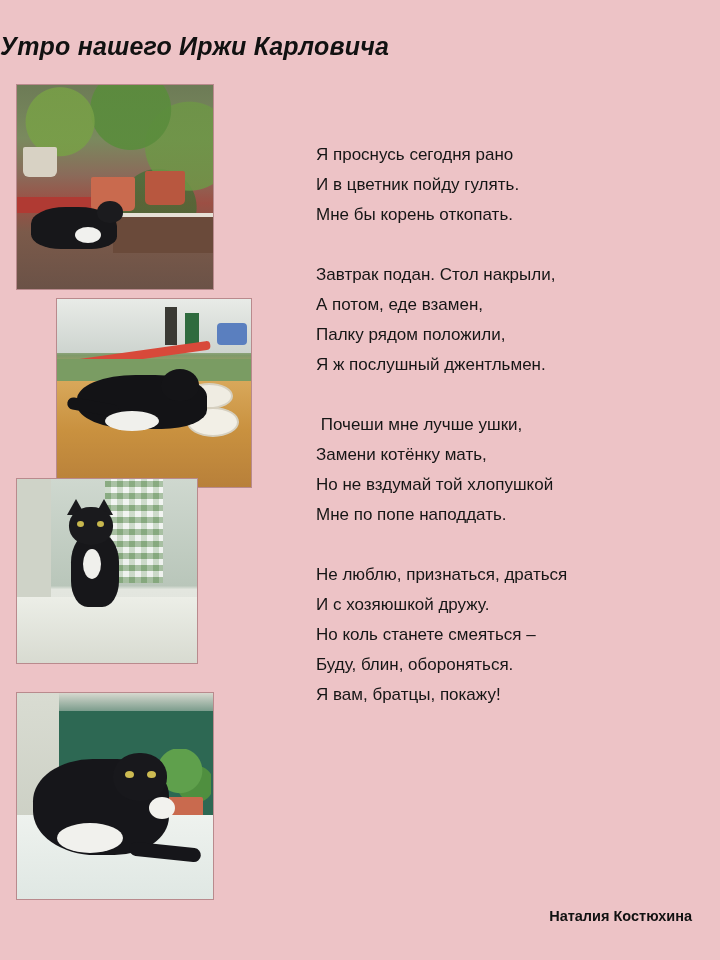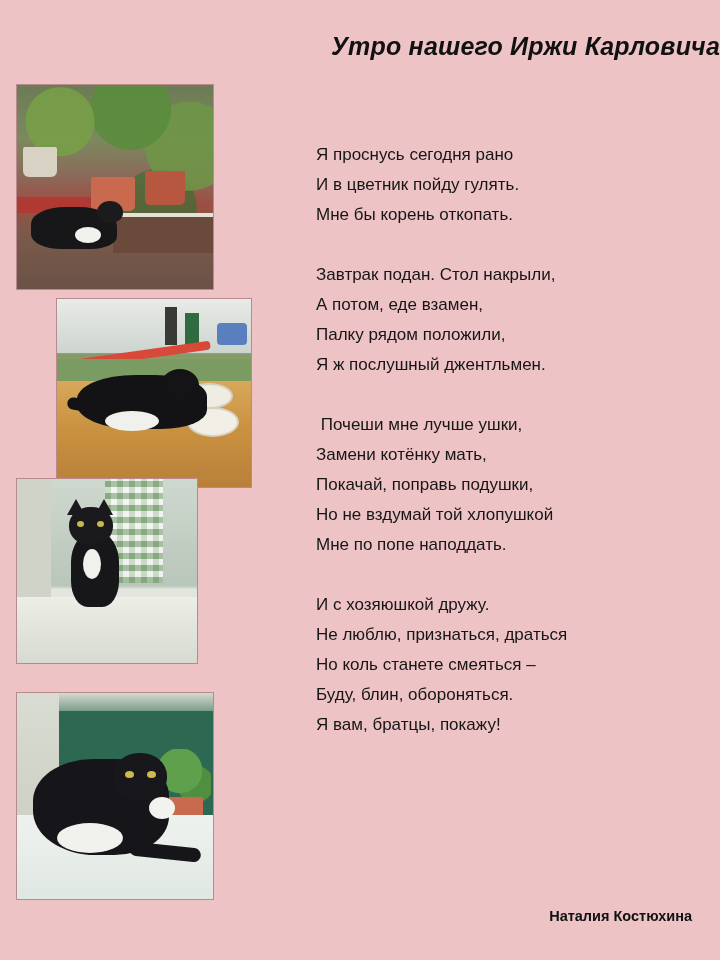--- a/index.html
+++ b/index.html
@@ -19,21 +19,21 @@
     position: relative;
     width: 720px;
     height: 960px;
     box-sizing: border-box;
   }
   .title {
     position: absolute;
     top: 32px;
     left: 0;
     width: 720px;
-    text-align: right;
+    text-align: left;
     font-size: 25px;
     font-weight: bold;
     font-style: italic;
     letter-spacing: 0.2px;
     color: #111;
   }
 
   
   .photo {
     position: absolute;
@@ -346,27 +346,26 @@
     </div>
     <div class="stanza">
       <div class="line">Завтрак подан. Стол накрыли,</div>
       <div class="line">А потом, еде взамен,</div>
       <div class="line">Палку рядом положили,</div>
       <div class="line">Я ж послушный джентльмен.</div>
     </div>
     <div class="stanza">
       <div class="line"> Почеши мне лучше ушки,</div>
       <div class="line">Замени котёнку мать,</div>
-      <div class="line">Покачай, поправь подушки,</div>
       <div class="line">Но не вздумай той хлопушкой</div>
       <div class="line">Мне по попе наподдать.</div>
     </div>
     <div class="stanza">
+      <div class="line">Не люблю, признаться, драться</div>
       <div class="line">И с хозяюшкой дружу.</div>
-      <div class="line">Не люблю, признаться, драться</div>
       <div class="line">Но коль станете смеяться –</div>
       <div class="line">Буду, блин, обороняться.</div>
       <div class="line">Я вам, братцы, покажу!</div>
     </div>
   </div>
 
   <div class="author">Наталия Костюхина</div>
 
 </div>
 

